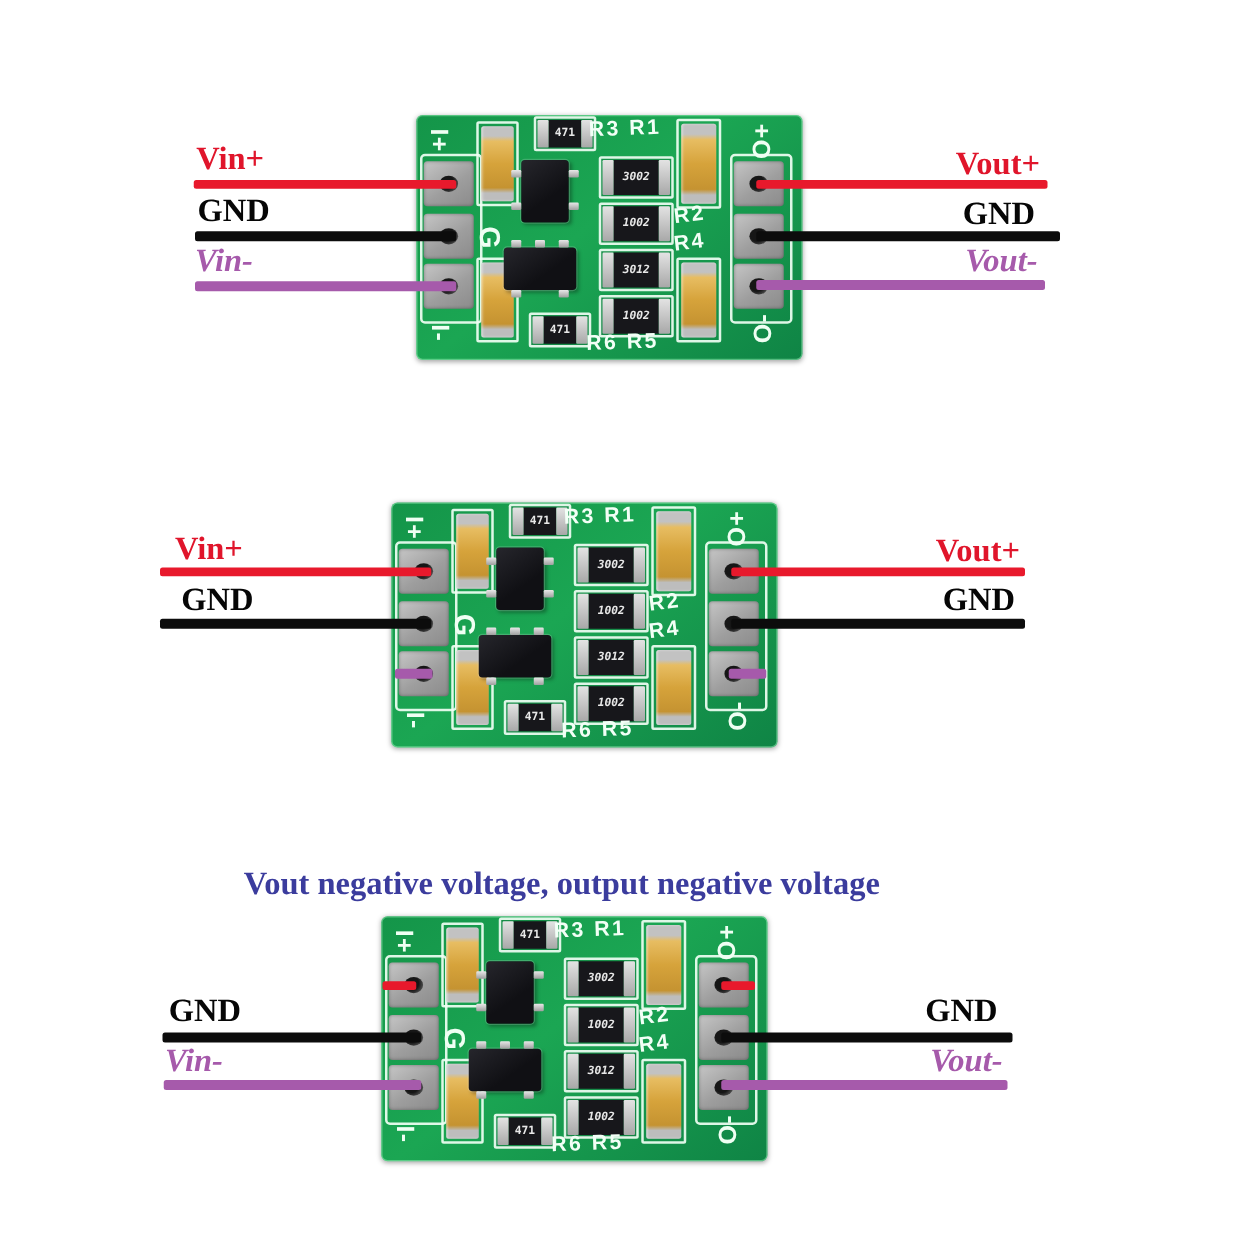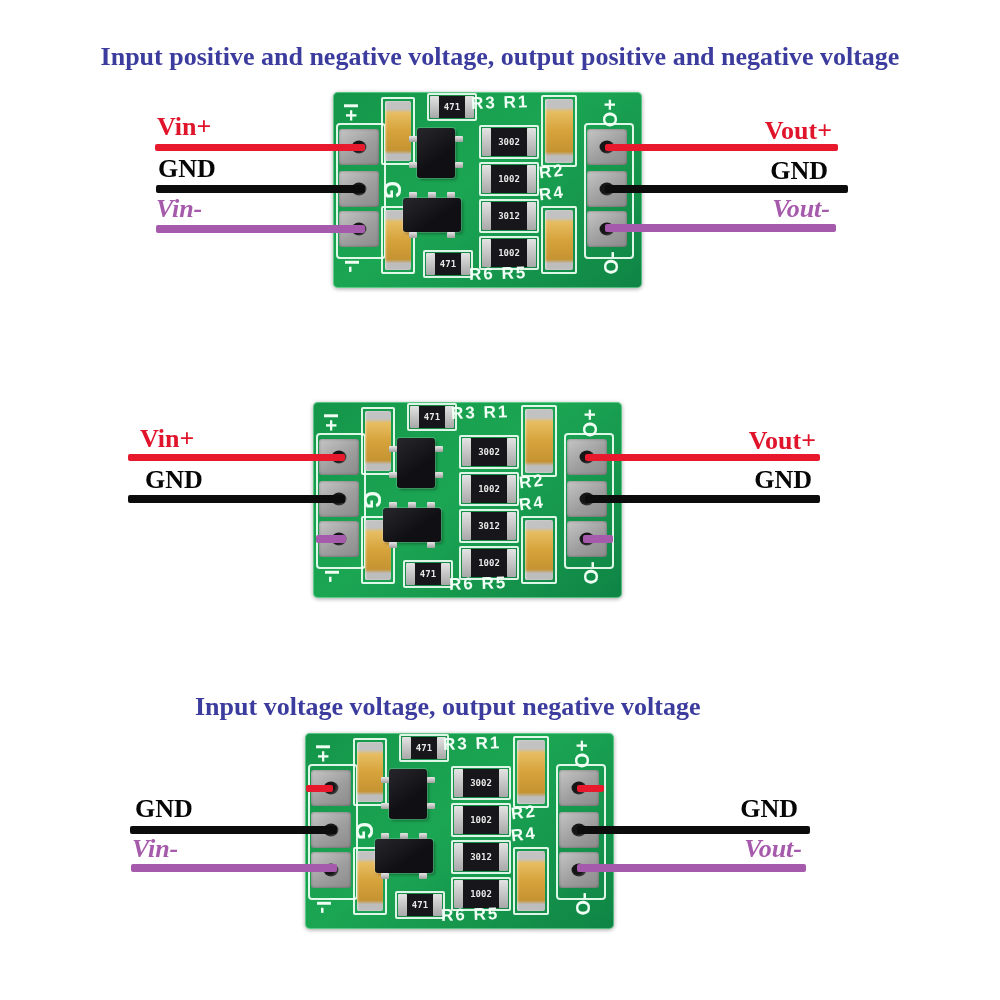--- a/index.html
+++ b/index.html
@@ -45,32 +45,31 @@
   .sot{position:absolute;background:linear-gradient(145deg,#26262c,#101014 60%);
        border-radius:3px;box-shadow:0 0 0 1px rgba(255,255,255,.18), 2px 2px 3px rgba(0,0,0,.3);z-index:2;}
   .leg{position:absolute;background:linear-gradient(#e8e8e8,#9f9f9f);width:8px;height:6px;border-radius:1px;}
   .resbox{position:absolute;display:flex;align-items:stretch;border:2px solid rgba(240,255,244,.92);
        border-radius:2px;padding:1px;background:rgba(20,90,50,.25);z-index:2;}
   .rend{width:9px;background:linear-gradient(#e3e3e3,#a8a8a8);border-radius:1px;}
   .rmid{display:flex;align-items:center;justify-content:center;background:#17171b;color:#e8e8e8;
        font-family:"DejaVu Sans Mono",monospace;font-weight:700;}
   .resbox.small{width:44px;height:22px;}
   .resbox.small .rmid{flex:1;font-size:9px;letter-spacing:0px;}
-  .resbox.big{width:54px;height:28px;}
+  .resbox.big{width:54px;height:28px;font-style:italic;}
   .resbox.big .rmid{flex:1;font-size:9px;letter-spacing:0px;}
   .silk{position:absolute;color:#f2fff6;font-family:"Liberation Sans",sans-serif;font-weight:700;
        font-size:17px;letter-spacing:2px;white-space:nowrap;z-index:3;transform:rotate(-2deg);}
   .silk.tilt{transform:rotate(-7deg);}
 </style>
 </head>
 <body>
 
 <div id="canvas">
 
-  <div class="title" style="top:42px;">Input positive and negative voltage, output positive and negative voltage</div>
 
   <div class="pcb" style="left:333px;top:92px;">
     <div class="pads-outline pleft"></div>
     <div class="pads-outline pright"></div>
     <div class="pad" style="left:6px;top:37px;">
         <div class="hole"></div>
       </div>
     <div class="pad" style="left:6px;top:79px;">
         <div class="hole"></div>
       </div>
@@ -279,21 +278,21 @@
   <div class="wlabel black" style="left:145px;top:467px;">GND</div>
   <div class="wire black" style="left:128px;top:495px;width:217px;"></div>
   <div class="wire purple" style="left:316px;top:535px;width:30px;"></div>
 
   <div class="wlabel red" style="right:184px;top:428px;">Vout+</div>
   <div class="wire red" style="left:585px;top:454px;width:235px;"></div>
   <div class="wlabel black" style="right:188px;top:467px;">GND</div>
   <div class="wire black" style="left:585px;top:495px;width:235px;"></div>
   <div class="wire purple" style="left:583px;top:535px;width:30px;"></div>
 
-  <div class="title left-anchored" style="top:692px;left:195px;">Input voltage voltage, output negative voltage</div>
+  <div class="title left-anchored" style="top:692px;left:195px;">Vout negative voltage, output negative voltage</div>
 
   <div class="pcb" style="left:305px;top:733px;">
     <div class="pads-outline pleft"></div>
     <div class="pads-outline pright"></div>
     <div class="pad" style="left:6px;top:37px;">
         <div class="hole"></div>
       </div>
     <div class="pad" style="left:6px;top:79px;">
         <div class="hole"></div>
       </div>

